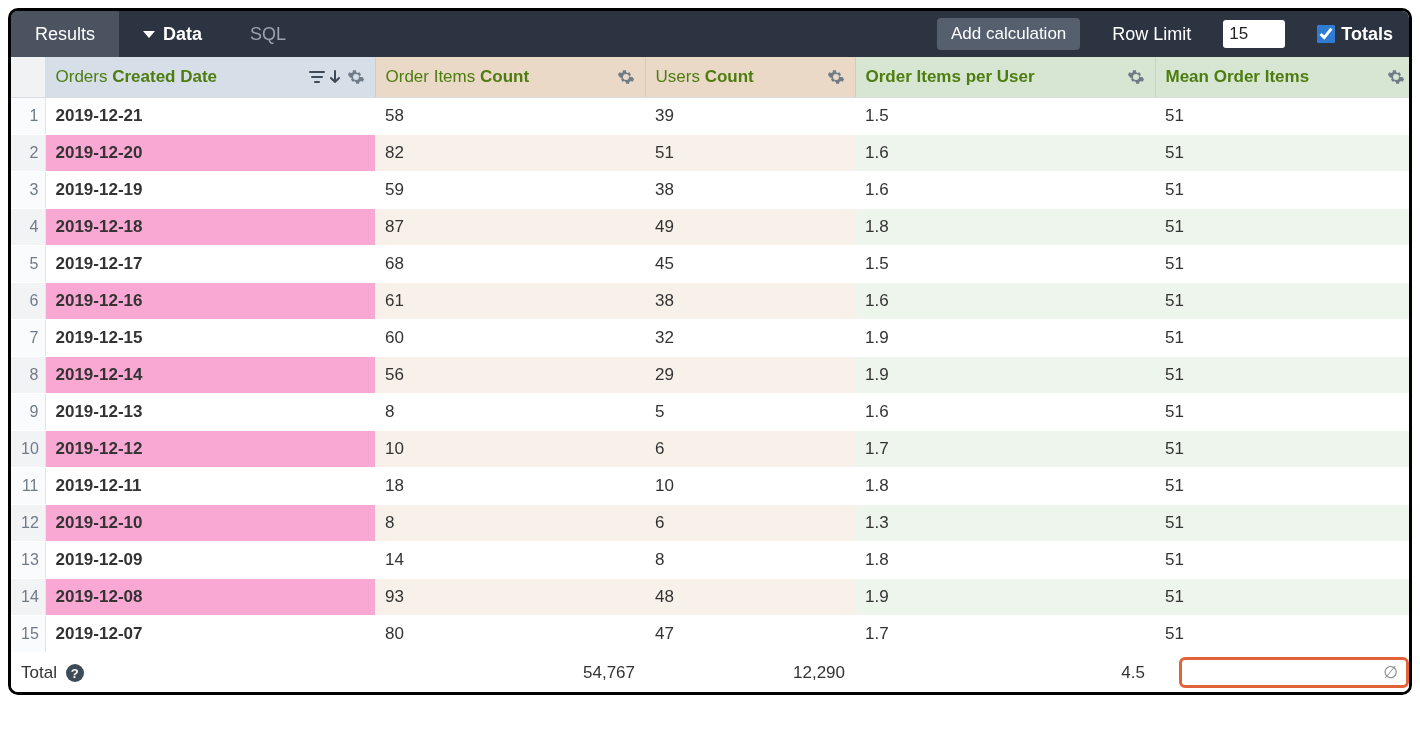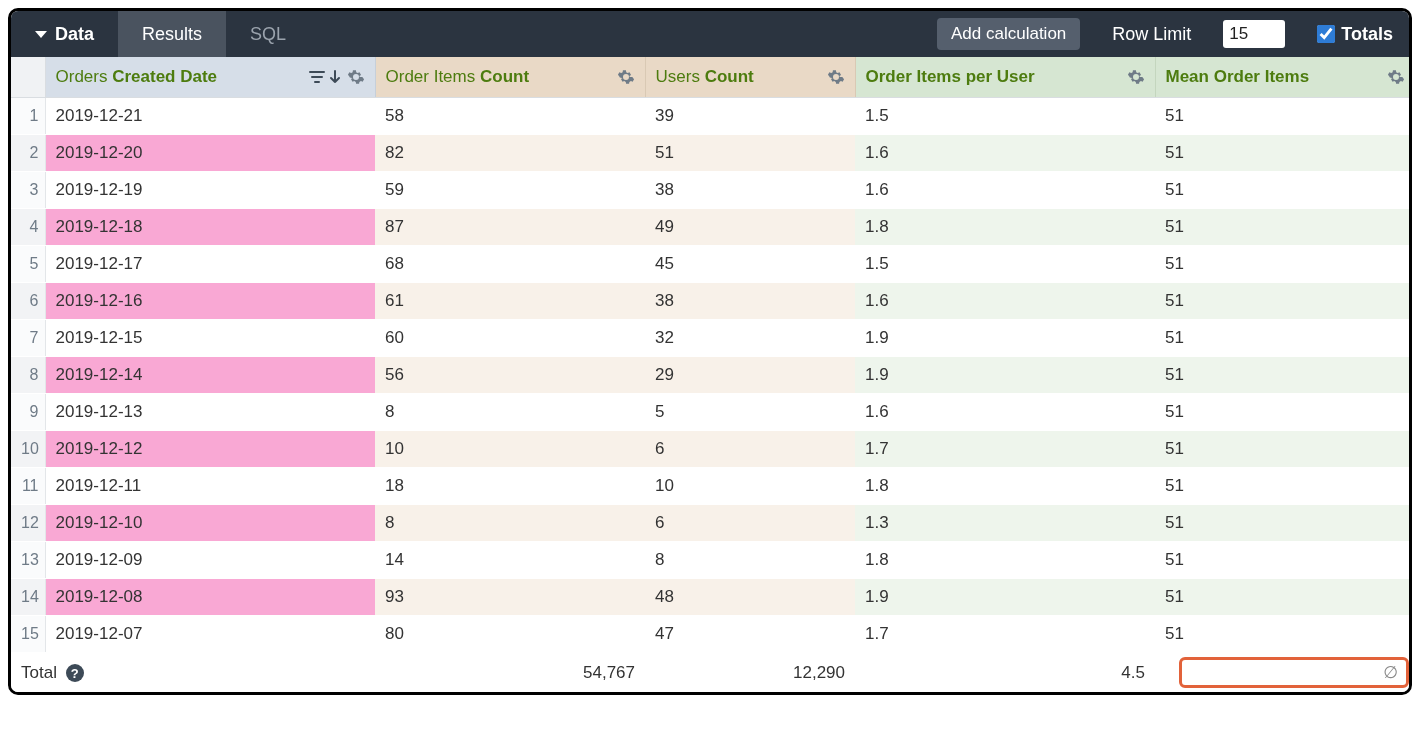--- a/index.html
+++ b/index.html
@@ -120,21 +120,21 @@
     color: #333;
   }
   tbody td.idx {
     text-align: right;
     color: #6f7b87;
     background: #fafbfc;
     border-right: 1px solid #e3e6e9;
     font-size: 16px;
     padding-right: 6px;
   }
-  tbody td.date { background: #ffffff; }
+  tbody td.date { background: #ffffff; font-weight: bold; }
   tbody td.num  { text-align: left; }
   tbody td.oi   { background: #ffffff; }
   tbody td.uc   { background: #ffffff; }
   tbody td.oipu { background: #ffffff; }
   tbody td.mean { background: #ffffff; }
 
   tbody tr.alt td.date { background: #f9a8d4; }
   tbody tr.alt td.oi,
   tbody tr.alt td.uc   { background: #f8f1e9; }
   tbody tr.alt td.oipu,
@@ -174,26 +174,26 @@
   }
   tfoot td.mean-total { text-align: right; padding: 4px 6px; }
 </style>
 </head>
 <body>
 
 <div class="panel">
 
   <div class="toolbar">
     <div class="tabs">
+      <div class="tab results">
+        <span>Results</span>
+      </div>
       <div class="tab data">
         <span class="caret-down"></span>
         <span>Data</span>
-      </div>
-      <div class="tab results">
-        <span>Results</span>
       </div>
       <div class="tab sql">
         <span>SQL</span>
       </div>
     </div>
     <div class="toolbar-right">
       <button class="btn-add">Add calculation</button>
       <span class="rowlimit-label">Row Limit</span>
       <input class="rowlimit-input" value="15" style="">
       <label class="totals-wrap">

